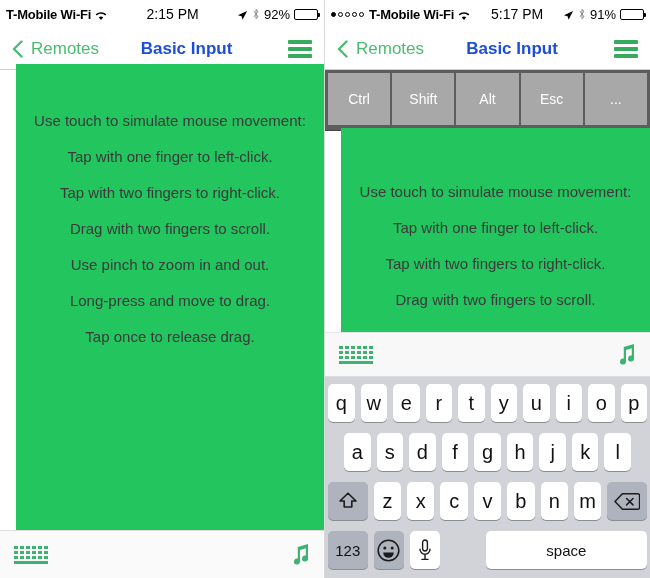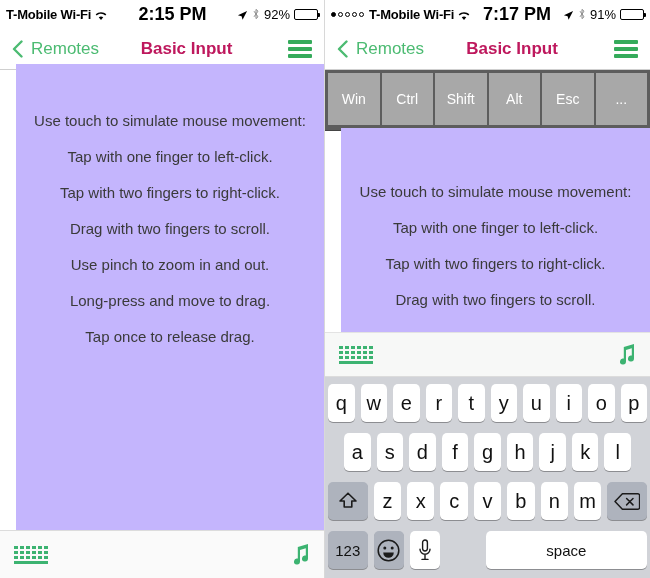--- a/index.html
+++ b/index.html
@@ -15,21 +15,21 @@
 
   
   .statusbar {
     height: 22px; width: 100%;
     display: flex; align-items: center;
     font-size: 13px; font-weight: bold; color: #000;
     padding: 14px 6px;
     background: #fff;
   }
   .sb-left { display: flex; align-items: center; gap: 3px; }
-  .sb-center { flex: 1; text-align: center; font-size: 18px; font-weight: bold; }
+  .sb-center { flex: 1; text-align: center; font-size: 14px; font-weight: normal; }
   .sb-right { display: flex; align-items: center; gap: 4px; }
   .dots { display: flex; align-items: center; gap: 2px; margin-right: 2px; }
   .dot { width: 5px; height: 5px; border-radius: 50%; border: 1px solid #000; }
   .dot.filled { background: #000; }
   .carrier { font-size: 13px; font-weight: bold; letter-spacing: -0.2px; }
   .wifi-ico { width: 14px; height: 11px; position: relative; display:inline-block; }
   .loc-ico  { width: 11px; height: 11px; }
   .bt-ico   { width: 8px; height: 12px; }
   .pct { font-size: 13px; font-weight: normal; }
   .batt {
@@ -45,40 +45,40 @@
   
   .navbar {
     height: 42px; width: 100%;
     display: flex; align-items: center; justify-content: space-between;
     padding: 0 12px; background: #fff;
     border-bottom: 1px solid #cfcfcf;
   }
   .back-btn { display: flex; align-items: center; gap: 8px; color: #3cb371; }
   .chev { width: 11px; height: 18px; }
   .back-label { font-size: 17px; color: #4cbb72; }
-  .nav-title { font-size: 17px; font-weight: bold; color: #be185d; margin-left: -14px; }
+  .nav-title { font-size: 17px; font-weight: bold; color: #1d4ed8; margin-left: -14px; }
   .hamburger { display: flex; flex-direction: column; gap: 3px; width: 24px; }
   .hamburger span { display: block; height: 4px; background: #35ab5b; border-radius: 1px; }
 
   
   .modrow {
     display: flex; gap: 2px;
     background: #5d5d5d;
     padding: 3px 3px 5px 3px;
     border-bottom: 1px solid #444;
   }
   .modkey {
     flex: 1; height: 52px;
     background: #a8a8a8; color: #fff;
     display: flex; align-items: center; justify-content: center;
     font-size: 14px;
   }
 
   
-  .content { position: absolute; left: 16px; right: 0; background:#c4b5fd; }
+  .content { position: absolute; left: 16px; right: 0; background:#22c55e; }
   .content.left  { top: 64px;  bottom: 48px; }
   .content.right { top: 128px; bottom: 0; }
   .instructions {
     padding-top: 48px;
     display: flex; flex-direction: column; align-items: center;
     gap: 19px;
   }
   .instructions.right-ins { padding-top: 55px; }
   .instr-line { font-size: 15px; color: #3a3a3a; text-align: center; }
 
@@ -233,21 +233,21 @@
             <span class="dot"></span>
         </span>
         <span class="carrier">T-Mobile Wi-Fi</span>
         <span class="wifi-ico">
           <svg viewBox="0 0 16 12" width="14" height="11">
               <path d="M8 11.2 5.4 8.1a4.1 4.1 0 0 1 5.2 0z" fill="#000"></path>
               <path d="M8 4.1c-1.9 0-3.6.7-4.9 1.9L1.9 4.6A9.2 9.2 0 0 1 8 2.2c2.4 0 4.6.9 6.1 2.4l-1.2 1.4A7.1 7.1 0 0 0 8 4.1z" fill="#000"></path>
             </svg>
         </span>
       </div>
-      <div class="sb-center">7:17 PM</div>
+      <div class="sb-center">5:17 PM</div>
       <div class="sb-right">
         <span class="loc-ico">
           <svg viewBox="0 0 12 12" width="11" height="11">
               <path d="M11 1 1 5.6l4 1.1 1.1 4z" fill="#000"></path>
             </svg>
         </span>
         <span class="bt-ico">
           <svg viewBox="0 0 8 12" width="8" height="12">
               <path d="M2 3.2 6 8.8 4 10.6V1.4L6 3.2 2 8.8" stroke="#8a8a8a" stroke-width="1" fill="none"></path>
             </svg>
@@ -268,21 +268,20 @@
       </div>
       <div class="nav-title">Basic Input</div>
       <div class="hamburger">
         <span></span>
           <span></span>
           <span></span>
       </div>
     </div>
 
     <div class="modrow">
-      <div class="modkey">Win</div>
       <div class="modkey">Ctrl</div>
       <div class="modkey">Shift</div>
       <div class="modkey">Alt</div>
       <div class="modkey">Esc</div>
       <div class="modkey">...</div>
     </div>
 
     <div class="content right">
       <div class="instructions right-ins">
         <div class="instr-line">Use touch to simulate mouse movement:</div>

